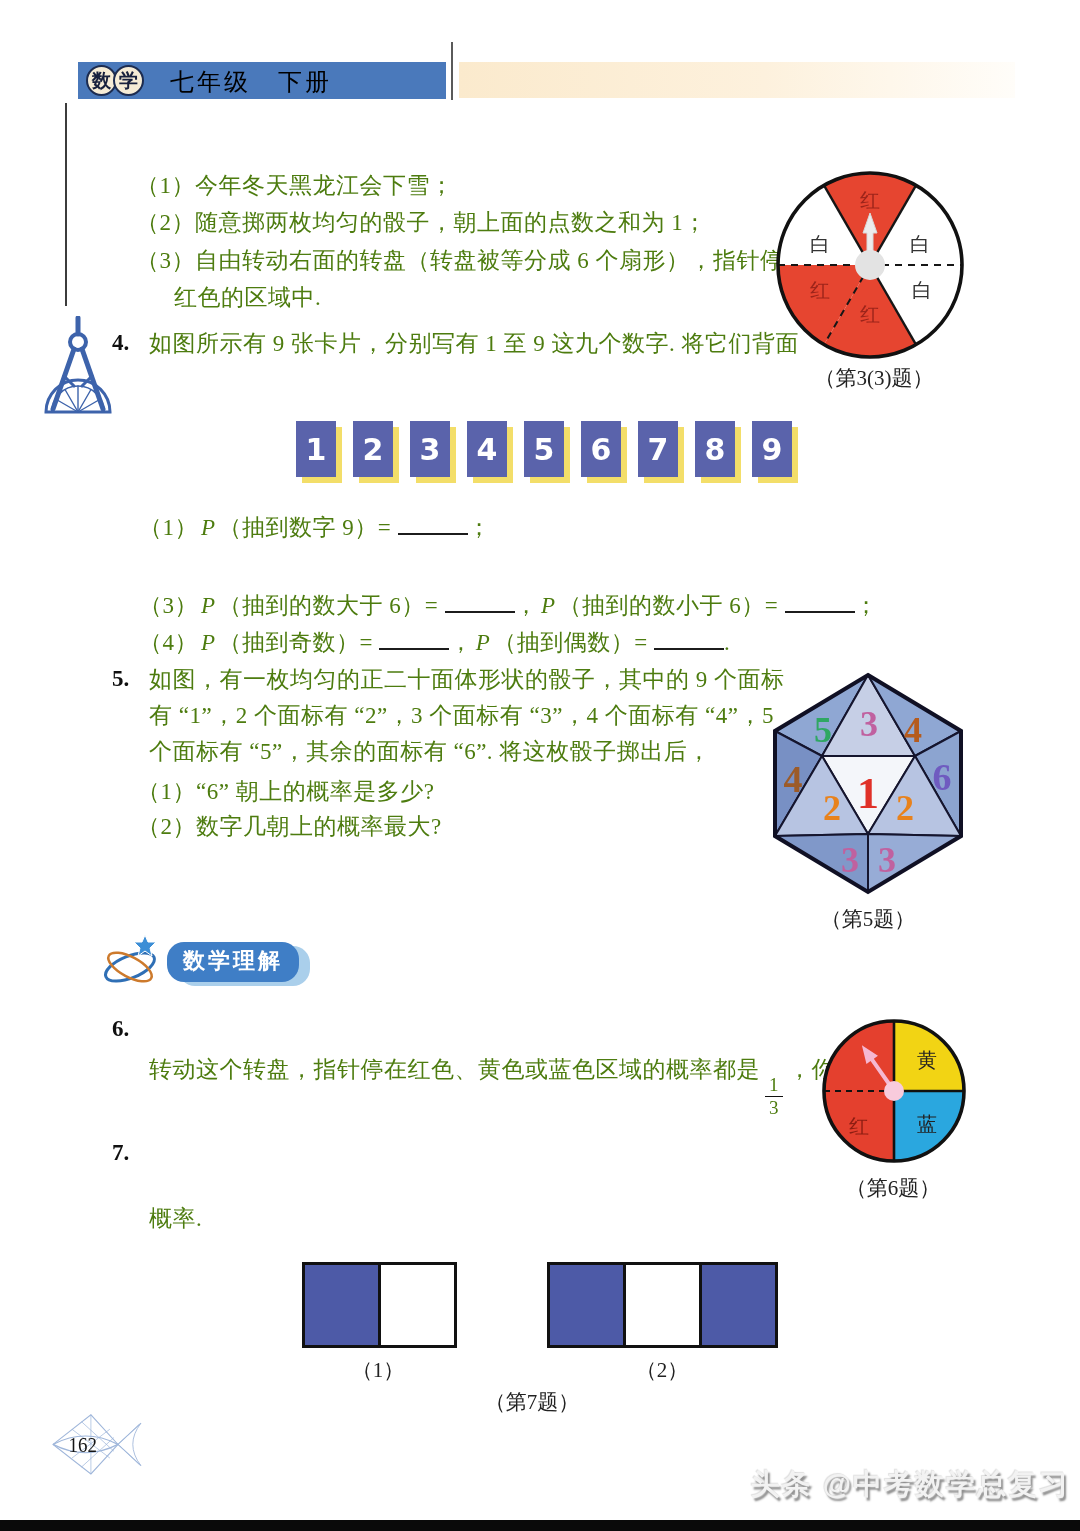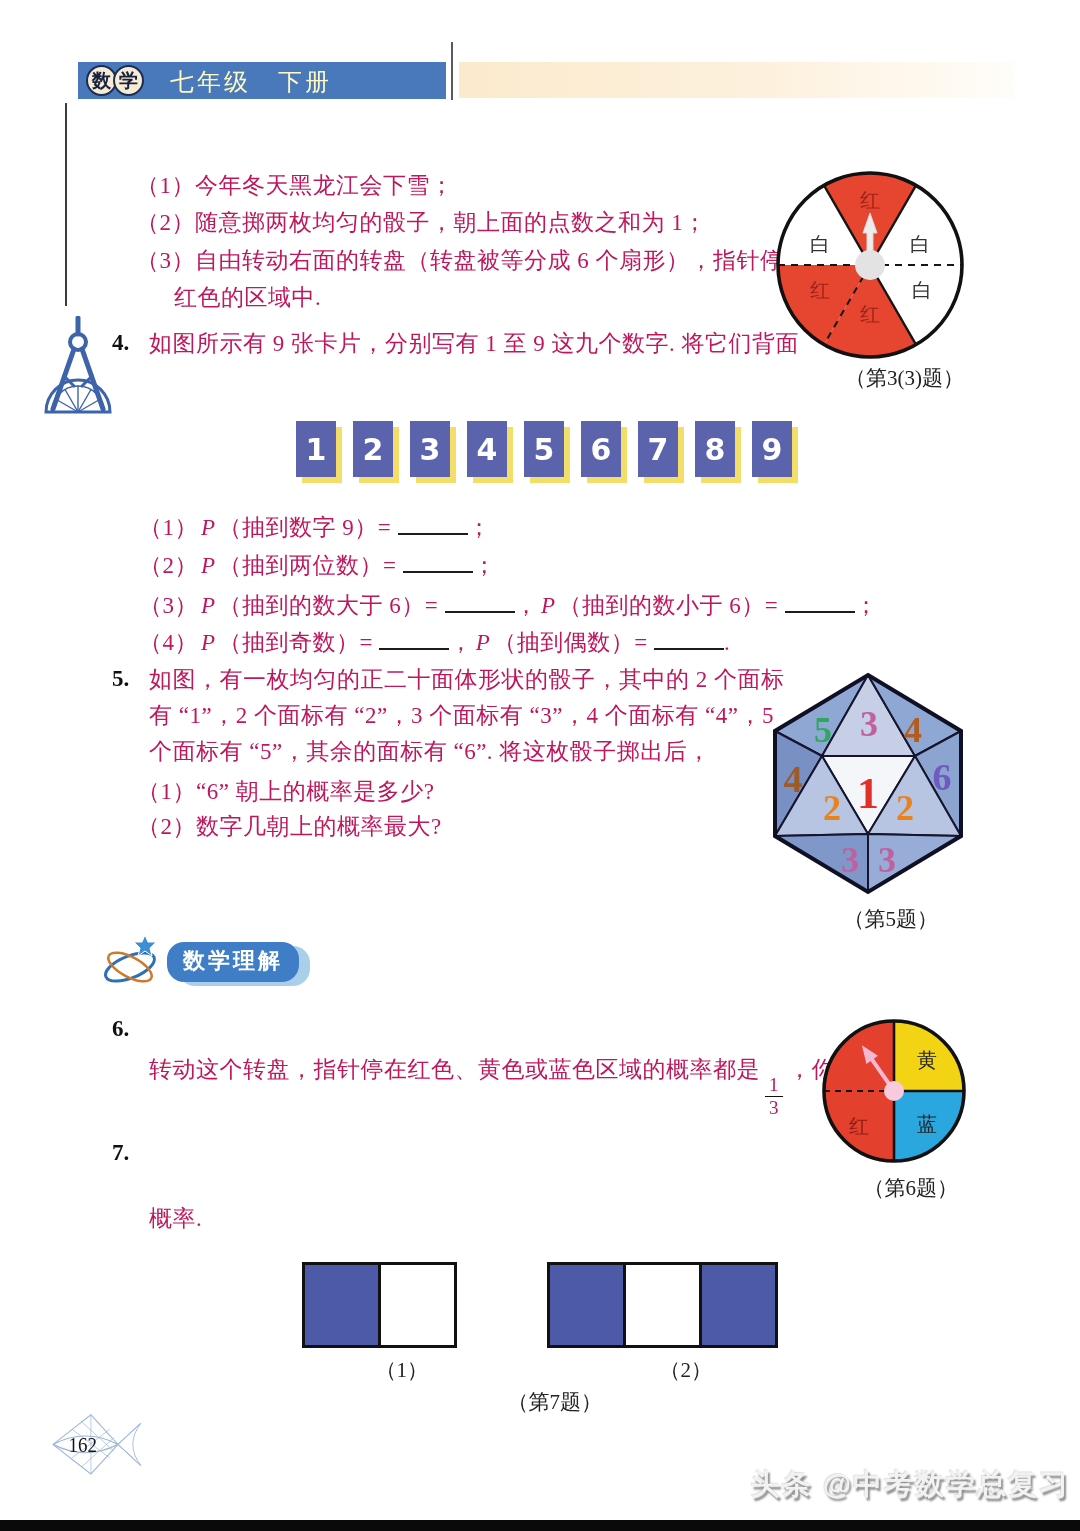--- a/index.html
+++ b/index.html
@@ -1,30 +1,30 @@
 <!DOCTYPE html>
 <html><head>
 <meta charset="utf-8">
 <style>
   html,body{margin:0;padding:0;background:#fff}
   .page{position:relative;width:1080px;height:1531px;background:#ffffff;overflow:hidden;
         font-family:"Liberation Serif","DejaVu Serif",serif;color:#1c1c1c}
   .abs{position:absolute}
-  .tline{position:absolute;font-size:23px;line-height:1.25;white-space:nowrap;letter-spacing:.5px;color:#be185d}
+  .tline{position:absolute;font-size:23px;line-height:1.25;white-space:nowrap;letter-spacing:.5px;color:#4d7c0f}
   .pnum{position:absolute;font-size:23px;font-weight:bold;color:#101010}
   .pv{font-style:italic;padding:0 3px;font-family:"Liberation Serif",serif}
   .blank{display:inline-block;width:70px;height:19px;border-bottom:2px solid #1c1c1c;vertical-align:baseline}
-  .cap{position:absolute;font-size:21px;color:#222;text-align:right;white-space:nowrap}
+  .cap{position:absolute;font-size:21px;color:#222;text-align:center;white-space:nowrap}
   
   .hbar{position:absolute;left:78px;top:62px;width:368px;height:37px;background:#4a79bb}
   .hlogo{position:absolute;top:3px;display:flex}
   .hcirc{width:31px;height:31px;border-radius:50%;background:#f6ecd6;border:2px solid #1d2c50;
          color:#17203d;font-weight:bold;font-size:19px;display:flex;align-items:center;justify-content:center;box-sizing:border-box}
   .hcirc.second{margin-left:-4px}
-  .htitle{position:absolute;left:92px;top:4px;color:#fef9c3;font-size:24px;letter-spacing:3px}
+  .htitle{position:absolute;left:92px;top:4px;color:#000000;font-size:24px;letter-spacing:3px}
   .vline-top{position:absolute;left:451px;top:42px;width:2px;height:58px;background:#5a5a5a}
   .cream{position:absolute;left:459px;top:62px;width:556px;height:36px;
          background:linear-gradient(90deg,#fbeacd 0%,#fdf1dd 55%,#fffdf9 100%)}
   .vline-left{position:absolute;left:65px;top:103px;width:2px;height:203px;background:#3c3c3c}
   
   .cards{position:absolute;left:296px;top:421px;display:flex;gap:17px}
   .card{width:40px;height:56px;background:#5a63ab;box-shadow:6px 6px 0 #f3de69;color:#ffffff;
         font-family:"DejaVu Sans",sans-serif;font-weight:bold;font-size:30px;
         display:flex;align-items:center;justify-content:center}
   
@@ -120,32 +120,29 @@
     <div class="card">5</div>
     <div class="card">6</div>
     <div class="card">7</div>
     <div class="card">8</div>
     <div class="card">9</div>
   </div>
 
   <div class="tline" style="left:139px;top:514px">
     <span>（1）</span><i class="pv">P</i><span>（抽到数字 9）= </span><span class="blank"></span><span>；</span>
   </div>
-  <div class="tline" style="left:139px;top:552px">
-    <span>（2）</span><i class="pv">P</i><span>（抽到两位数）= </span><span class="blank"></span><span>；</span>
-  </div>
   <div class="tline" style="left:139px;top:592px">
     <span>（3）</span><i class="pv">P</i><span>（抽到的数大于 6）= </span><span class="blank"></span><span>，</span><i class="pv">P</i><span>（抽到的数小于 6）= </span><span class="blank"></span><span>；</span>
   </div>
   <div class="tline" style="left:139px;top:629px">
     <span>（4）</span><i class="pv">P</i><span>（抽到奇数）= </span><span class="blank"></span><span>，</span><i class="pv">P</i><span>（抽到偶数）= </span><span class="blank"></span><span>.</span>
   </div>
 
   <div class="pnum" style="left:112px;top:666px">5.</div>
-  <div class="tline" style="left:149px;top:666px">如图，有一枚均匀的正二十面体形状的骰子，其中的 2 个面标</div>
+  <div class="tline" style="left:149px;top:666px">如图，有一枚均匀的正二十面体形状的骰子，其中的 9 个面标</div>
   <div class="tline" style="left:149px;top:702px">有 “1”，2 个面标有 “2”，3 个面标有 “3”，4 个面标有 “4”，5</div>
   <div class="tline" style="left:149px;top:738px">个面标有 “5”，其余的面标有 “6”. 将这枚骰子掷出后，</div>
   <div class="tline" style="left:137px;top:778px">（1）“6” 朝上的概率是多少?</div>
   <div class="tline" style="left:137px;top:813px">（2）数字几朝上的概率最大?</div>
 
   <svg class="abs" style="left:765px;top:666px" width="206" height="236" viewBox="0 0 206 236">
     <g stroke="#15152e" stroke-width="2" stroke-linejoin="round">
       <polygon points="103,9 10,65 57,90" fill="#8fa7d3"></polygon>
       <polygon points="103,9 57,90 150,90" fill="#c6cfe6"></polygon>
       <polygon points="103,9 150,90 196,65" fill="#8fa7d3"></polygon>

